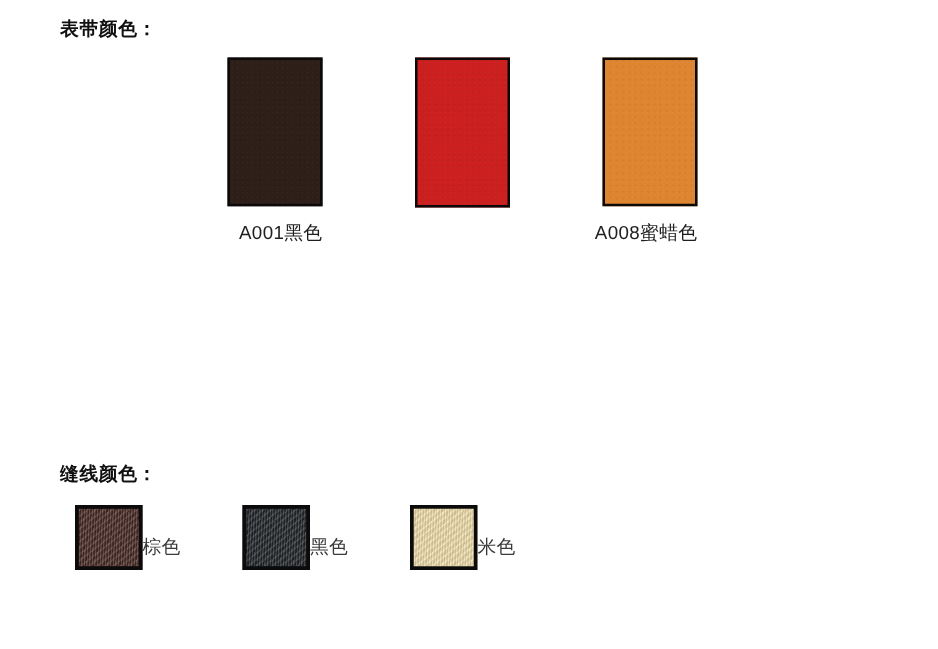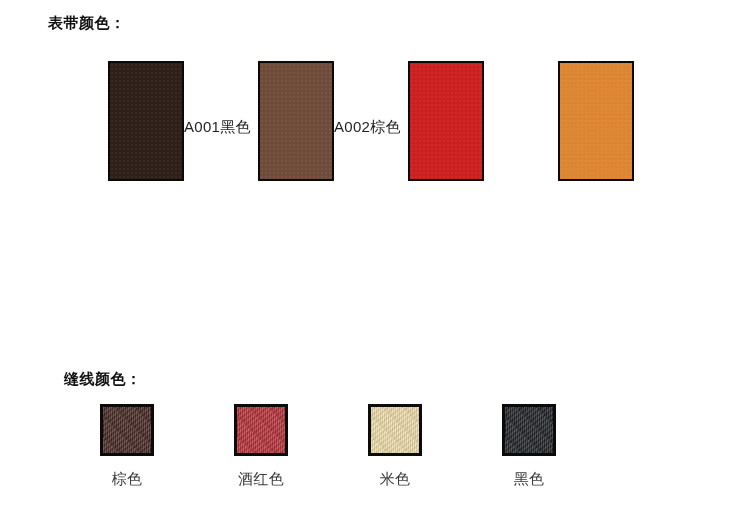--- a/index.html
+++ b/index.html
@@ -20,39 +20,39 @@
   
   .section-heading {
     position: absolute;
     font-size: 15px;
     font-weight: 700;
     color: #111111;
     letter-spacing: 0.5px;
     white-space: nowrap;
   }
   #strap-heading { left: 48px; top: 14px; }
-  #stitch-heading { left: 64px; top: 370px; text-align: right; }
+  #stitch-heading { left: 48px; top: 370px; text-align: right; }
 
   
   .strap-grid {
     position: absolute;
     left: 108px;
     top: 46px;
     width: 606px;
     display: grid;
     grid-template-columns: repeat(4, 150px);
     grid-template-rows: 150px 150px;
     column-gap: 0px;
     row-gap: 7px;
   }
   .strap-cell {
     width: 150px;
     display: flex;
-    flex-direction: row;
-    align-items: center;
+    flex-direction: column;
+    align-items: flex-end;
   }
   .strap-chip {
     width: 76px;
     height: 120px;
     border: 2px solid #0a0a0a;
     position: relative;
     overflow: hidden;
   }
   
   .strap-chip::after {
@@ -79,21 +79,21 @@
     position: absolute;
     left: 60px;
     top: 404px;
     width: 650px;
     display: grid;
     grid-template-columns: repeat(5, 134px);
   }
   .stitch-cell {
     width: 134px;
     display: flex;
-    flex-direction: column;
+    flex-direction: row;
     align-items: center;
   }
   .stitch-chip {
     width: 54px;
     height: 52px;
     border: 3px solid #0b0b0b;
     position: relative;
     overflow: hidden;
   }
   
@@ -136,57 +136,50 @@
 
 <div class="section-heading" id="strap-heading">表带颜色：</div>
 
 <div class="strap-grid">
 
   <div class="strap-cell">
     <div class="strap-chip" style="background-color: rgb(46, 31, 24);"></div>
     <div class="strap-label">A001黑色</div>
   </div>
 
-  <div class="strap-cell">
-    <div class="strap-chip" style="background-color: rgb(111, 76, 57);"></div>
-    <div class="strap-label">A002棕色</div>
-  </div>
 
 
 
 
 
   <div class="strap-cell">
     <div class="strap-chip" style="background-color: rgb(204, 32, 32);"></div>
   </div>
 
   <div class="strap-cell">
     <div class="strap-chip" style="background-color: rgb(221, 133, 48);"></div>
+    <div class="strap-label">A008蜜蜡色</div>
   </div>
 
 </div>
 
 <div class="section-heading" id="stitch-heading">缝线颜色：</div>
 
 <div class="stitch-row">
 
   <div class="stitch-cell">
     <div class="stitch-chip" style="background-color: rgb(74, 43, 38);"></div>
     <div class="stitch-label">棕色</div>
   </div>
 
+
   <div class="stitch-cell">
-    <div class="stitch-chip" style="background-color: rgb(184, 52, 60);"></div>
-    <div class="stitch-label">酒红色</div>
+    <div class="stitch-chip" style="background-color: rgb(35, 38, 42);"></div>
+    <div class="stitch-label">黑色</div>
   </div>
 
   <div class="stitch-cell">
     <div class="stitch-chip" style="background-color: rgb(242, 224, 174);"></div>
     <div class="stitch-label">米色</div>
   </div>
 
-  <div class="stitch-cell">
-    <div class="stitch-chip" style="background-color: rgb(35, 38, 42);"></div>
-    <div class="stitch-label">黑色</div>
-  </div>
-
 
 </div>
 
 </body></html>

